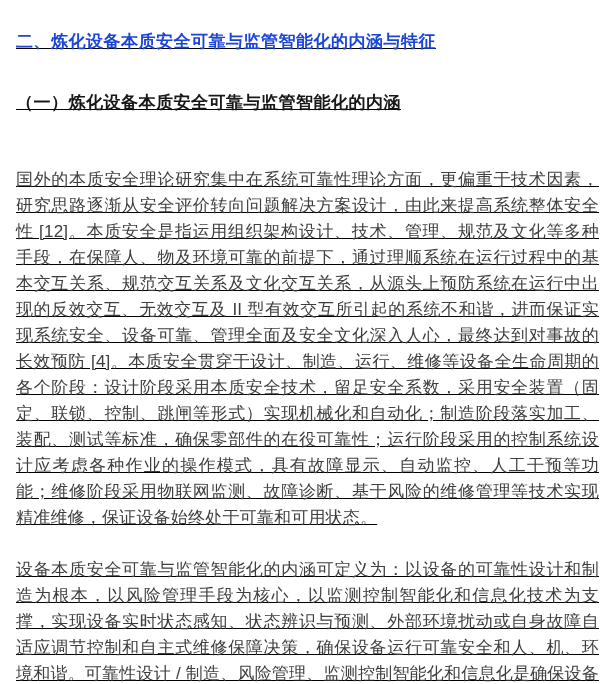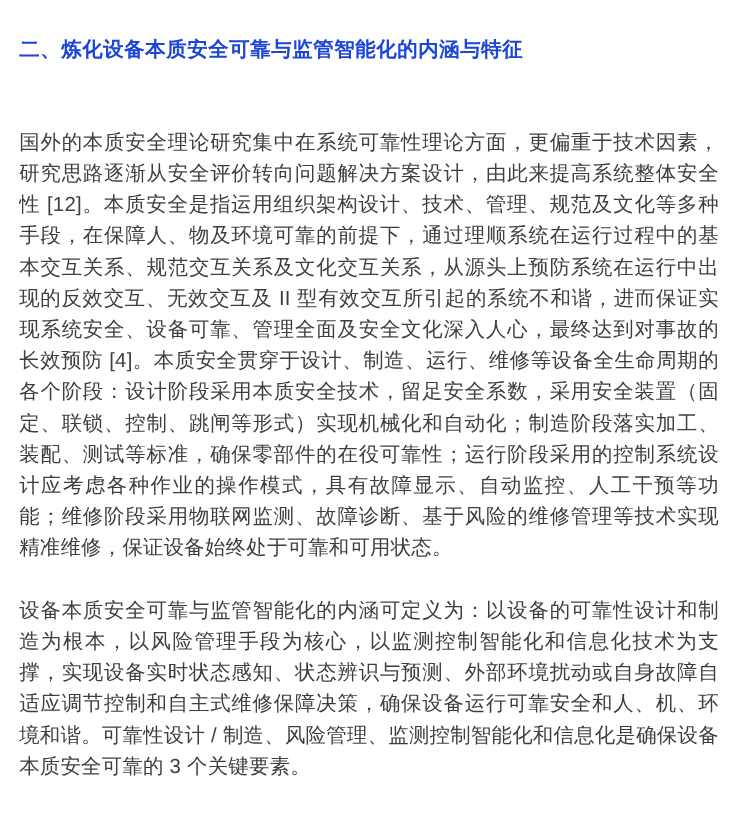--- a/index.html
+++ b/index.html
@@ -8,20 +8,21 @@
     background: #ffffff;
     font-family: "Liberation Sans", "DejaVu Sans", sans-serif;
   }
   .page {
     width: 615px;
     height: 684px;
     background: var(--page-bg, #ffffff);
     box-sizing: border-box;
     padding: 33px 16px 0 16px;
     overflow: hidden;
+    text-decoration: underline;
   }
   .h1 {
     font-size: 17px;
     font-weight: bold;
     color: var(--accent-blue, #1c46d8);
     line-height: 18px;
     letter-spacing: 0.5px;
   }
   .h2 {
     margin-top: 43px;
@@ -44,18 +45,19 @@
     margin-top: 26px;
   }
 </style>
 </head>
 <body>
 
 <div class="page">
 
   <div class="h1">二、炼化设备本质安全可靠与监管智能化的内涵与特征</div>
 
+  <div class="h2">（一）炼化设备本质安全可靠与监管智能化的内涵</div>
 
   <div class="para">国外的本质安全理论研究集中在系统可靠性理论方面，更偏重于技术因素，研究思路逐渐从安全评价转向问题解决方案设计，由此来提高系统整体安全性 [12]。本质安全是指运用组织架构设计、技术、管理、规范及文化等多种手段，在保障人、物及环境可靠的前提下，通过理顺系统在运行过程中的基本交互关系、规范交互关系及文化交互关系，从源头上预防系统在运行中出现的反效交互、无效交互及 II 型有效交互所引起的系统不和谐，进而保证实现系统安全、设备可靠、管理全面及安全文化深入人心，最终达到对事故的长效预防 [4]。本质安全贯穿于设计、制造、运行、维修等设备全生命周期的各个阶段：设计阶段采用本质安全技术，留足安全系数，采用安全装置（固定、联锁、控制、跳闸等形式）实现机械化和自动化；制造阶段落实加工、装配、测试等标准，确保零部件的在役可靠性；运行阶段采用的控制系统设计应考虑各种作业的操作模式，具有故障显示、自动监控、人工干预等功能；维修阶段采用物联网监测、故障诊断、基于风险的维修管理等技术实现精准维修，保证设备始终处于可靠和可用状态。</div>
 
   <div class="para">设备本质安全可靠与监管智能化的内涵可定义为：以设备的可靠性设计和制造为根本，以风险管理手段为核心，以监测控制智能化和信息化技术为支撑，实现设备实时状态感知、状态辨识与预测、外部环境扰动或自身故障自适应调节控制和自主式维修保障决策，确保设备运行可靠安全和人、机、环境和谐。可靠性设计 / 制造、风险管理、监测控制智能化和信息化是确保设备本质安全可靠的 3 个关键要素。</div>
 
 </div>
 
 </body></html>

